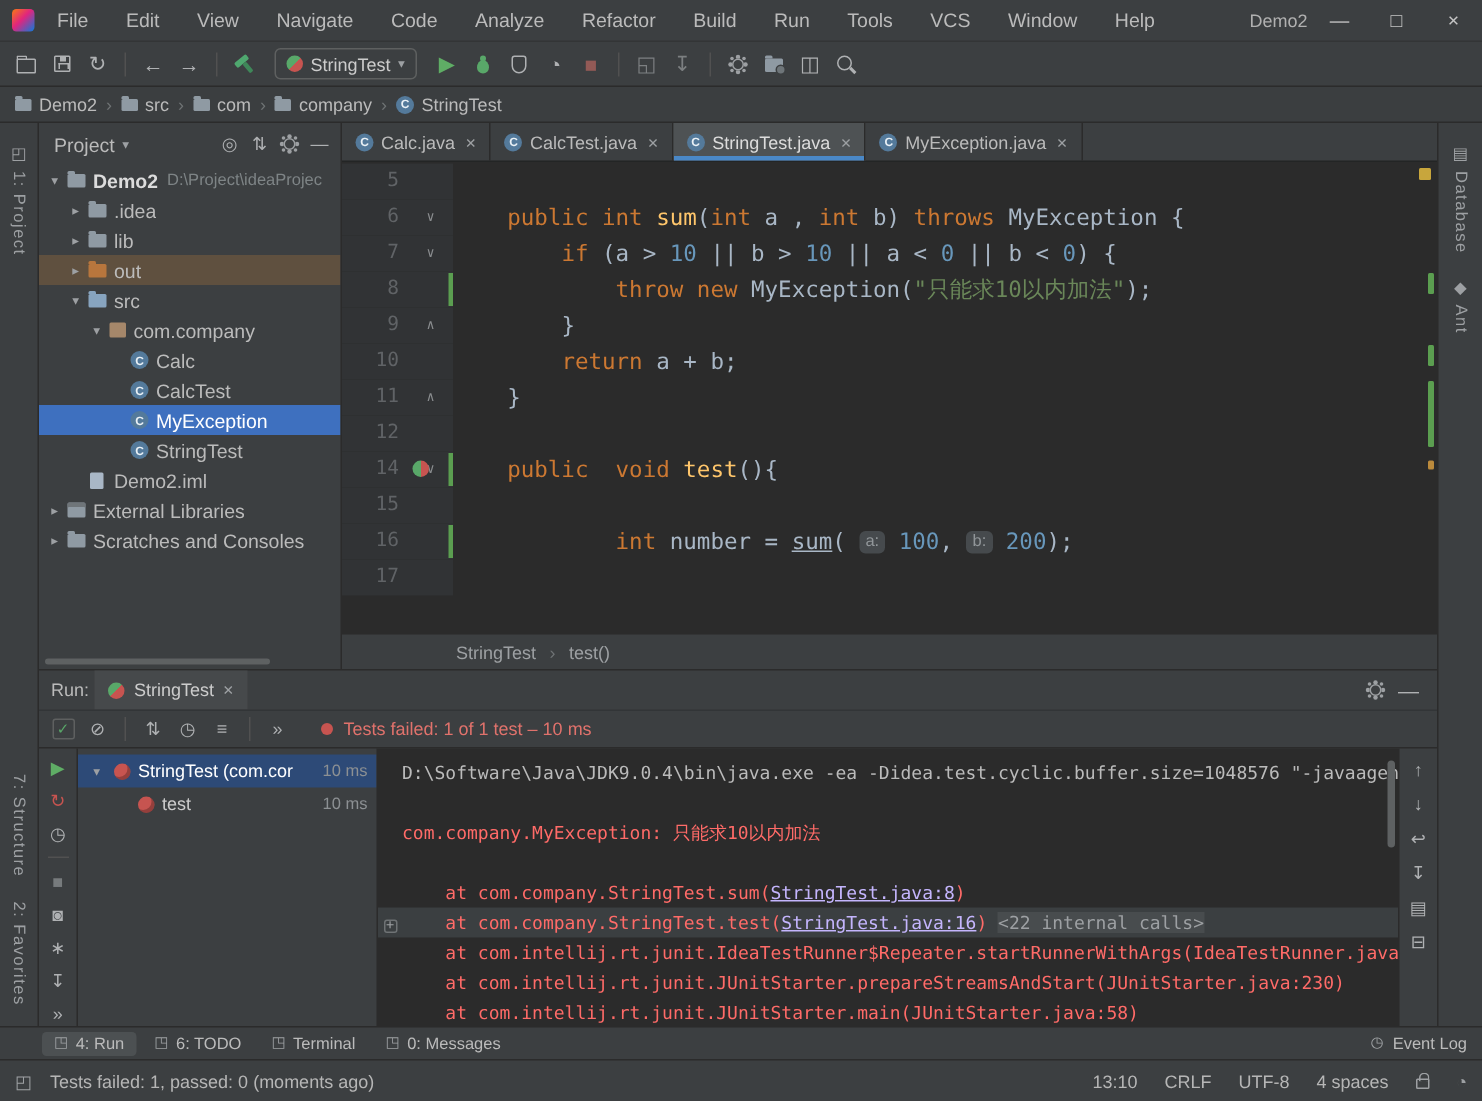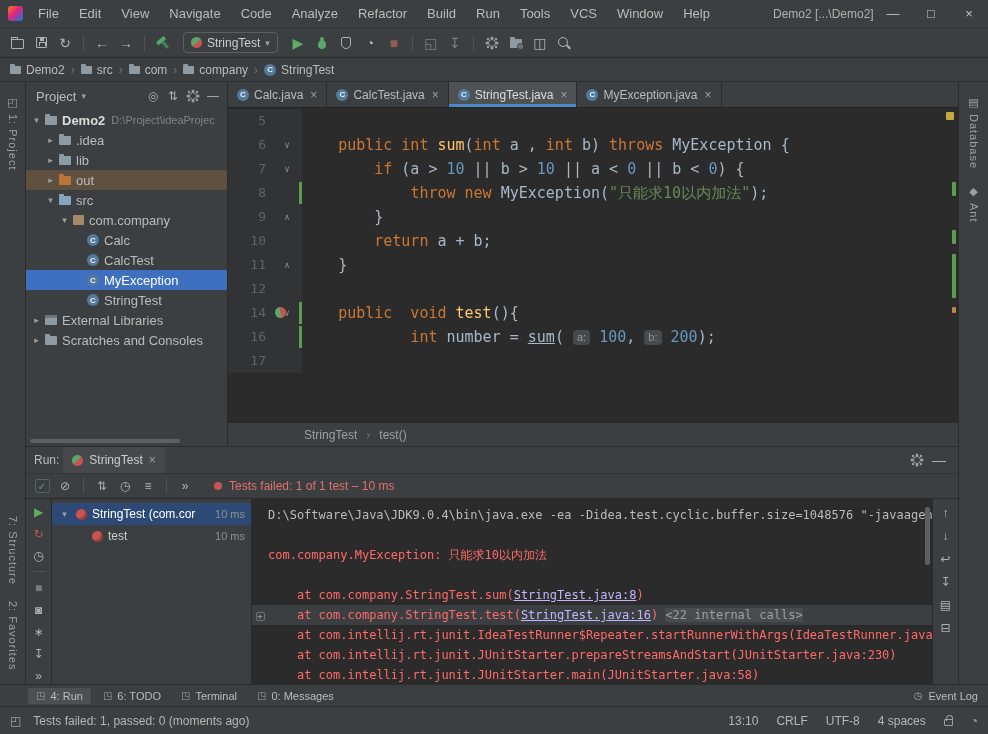--- a/index.html
+++ b/index.html
@@ -6,21 +6,21 @@
   html,body{width:988px;height:734px;overflow:hidden}
   body{
     background:#3c3f41;color:#bbbbbb;
     font-family:"Liberation Sans","DejaVu Sans",sans-serif;font-size:13px;
     box-shadow:inset 0 0 0 1px #000;position:relative;
   }
   
   .titlebar{height:28px;display:flex;align-items:center;padding-left: 8px;background:#3c3f41;border-bottom:1px solid #333536}
   .logo{width:15px;height:15px;border-radius:3px;flex:none;
     background:linear-gradient(135deg,#f97a12,#e0257e 45%,#0a7bdc);margin-right:8px}
-  .menubar{display:flex;gap:6px}
+  .menubar{display:flex;gap:11px}
   .menu{padding:3px 7px;font-size:13px;color:#bbb;white-space:nowrap}
   .wtitle{margin-left:56px;font-size:12px;color:#b0b0b0;white-space:nowrap;overflow:hidden}
   .wbtns{margin-left:auto;display:flex;height:100%;flex:none}
   .wbtn{width:38px;display:flex;align-items:center;justify-content:center;font-size:13px;color:#c5c5c5}
   
   .toolbar{height:30px;background:#3c3f41;border-bottom:1px solid #2b2b2b;display:flex;align-items:center;padding:0 6px;gap:2px}
   .tbtn{min-width:22px;height:22px;display:inline-flex;align-items:center;justify-content:center;color:#afb1b3;font-size:14px;border-radius:3px;flex:none}
   .tsep{width:1px;height:16px;background:#515151;margin:0 5px;flex:none}
   .combo{display:flex;align-items:center;gap:5px;border:1px solid #5e6060;border-radius:4px;height:21px;padding:0 7px;margin:0 7px;font-size:12px;color:#ccc;flex:none}
   .junit-icon{width:11px;height:11px;border-radius:50%;background:linear-gradient(135deg,#59a869 50%,#c75450 50%);flex:none}
@@ -338,20 +338,25 @@
             <div class="trow selected" style="padding-left: 46px;">
               <span class="arrow"></span>
               <span class="ticon cls-icon">C</span>
               <span class="tlabel">MyException</span>
             </div>
             <div class="trow" style="padding-left: 46px;">
               <span class="arrow"></span>
               <span class="ticon cls-icon">C</span>
               <span class="tlabel">StringTest</span>
             </div>
+            <div class="trow" style="padding-left: 18px;">
+              <span class="arrow"></span>
+              <span class="ticon file-shape"></span>
+              <span class="tlabel">Demo2.iml</span>
+            </div>
             <div class="trow" style="padding-left: 4px;">
               <span class="arrow">▸</span>
               <span class="ticon lib-shape"></span>
               <span class="tlabel">External Libraries</span>
             </div>
             <div class="trow" style="padding-left: 4px;">
               <span class="arrow">▸</span>
               <span class="ticon fold-shape"></span>
               <span class="tlabel">Scratches and Consoles</span>
             </div>
@@ -432,20 +437,25 @@
                 <span class="mark"></span>
                 <span class="codetext"></span>
               </div>
               <div class="cline">
                 <span class="gut">14</span>
                 <span class="mark changed">
                   <span class="runicon"></span>
                   <span class="fold">∨</span>
                 </span>
                 <span class="codetext"><span class="tk-sp">    </span><span class="tk-kw">public  void </span><span class="tk-fn">test</span><span class="tk-tx">(){</span></span>
+              </div>
+              <div class="cline">
+                <span class="gut">15</span>
+                <span class="mark"></span>
+                <span class="codetext"></span>
               </div>
               <div class="cline">
                 <span class="gut">16</span>
                 <span class="mark changed"></span>
                 <span class="codetext"><span class="tk-sp">            </span><span class="tk-kw">int</span><span class="tk-tx"> number = </span><span class="tk-und">sum</span><span class="tk-tx">( </span><span class="tk-hint">a:</span><span class="tk-tx"> </span><span class="tk-num">100</span><span class="tk-tx">, </span><span class="tk-hint">b:</span><span class="tk-tx"> </span><span class="tk-num">200</span><span class="tk-tx">);</span></span>
               </div>
               <div class="cline">
                 <span class="gut">17</span>
                 <span class="mark"></span>
                 <span class="codetext"></span>

